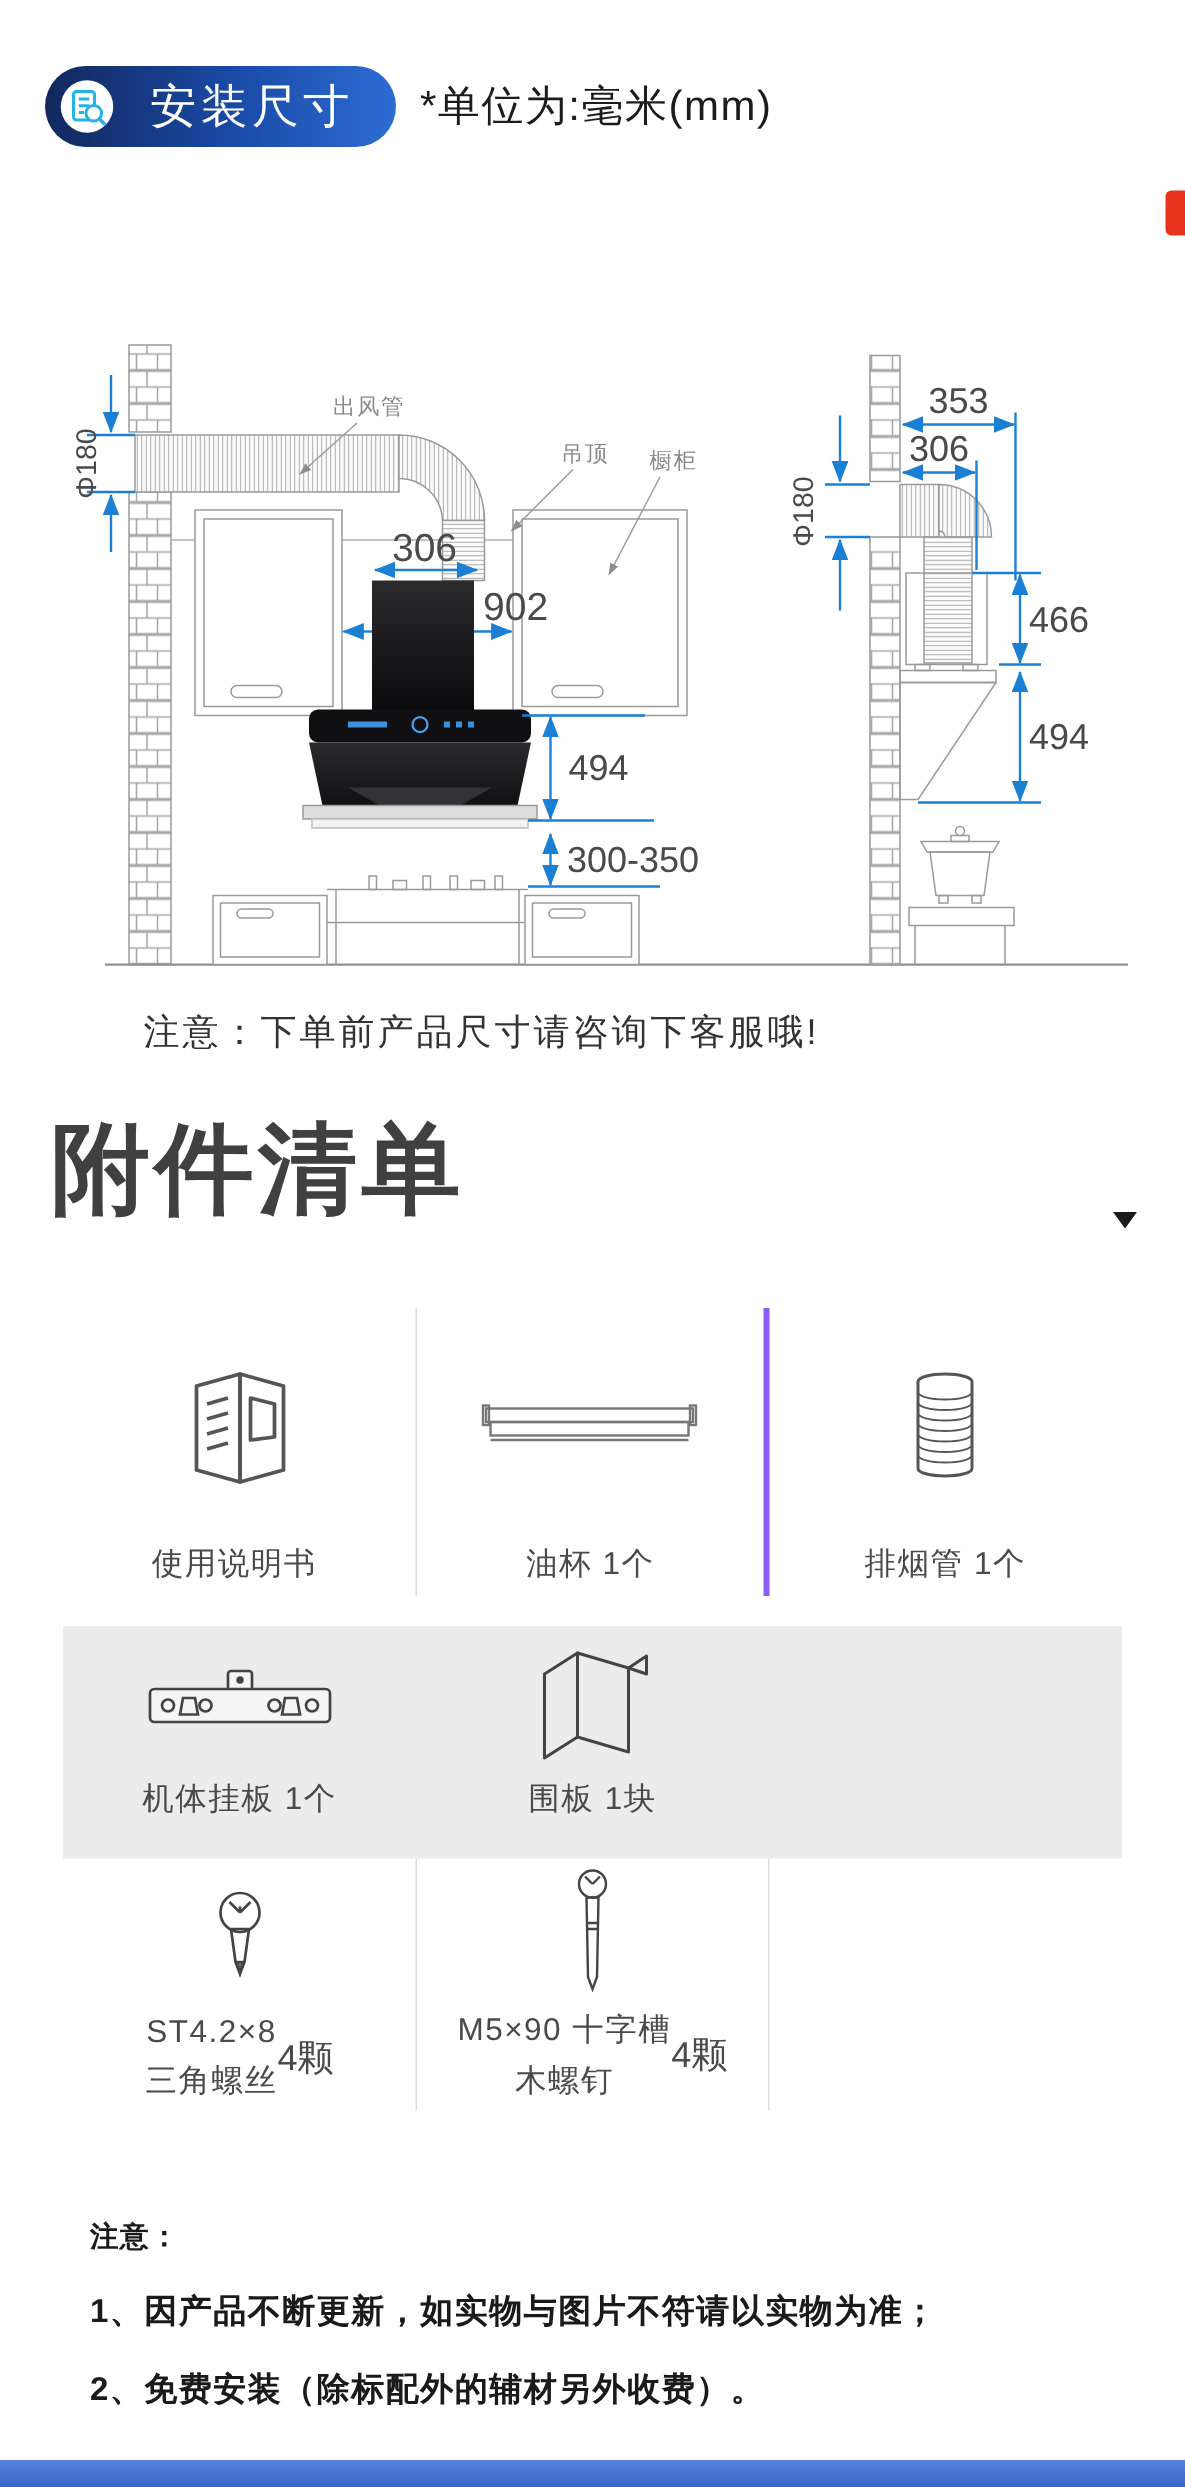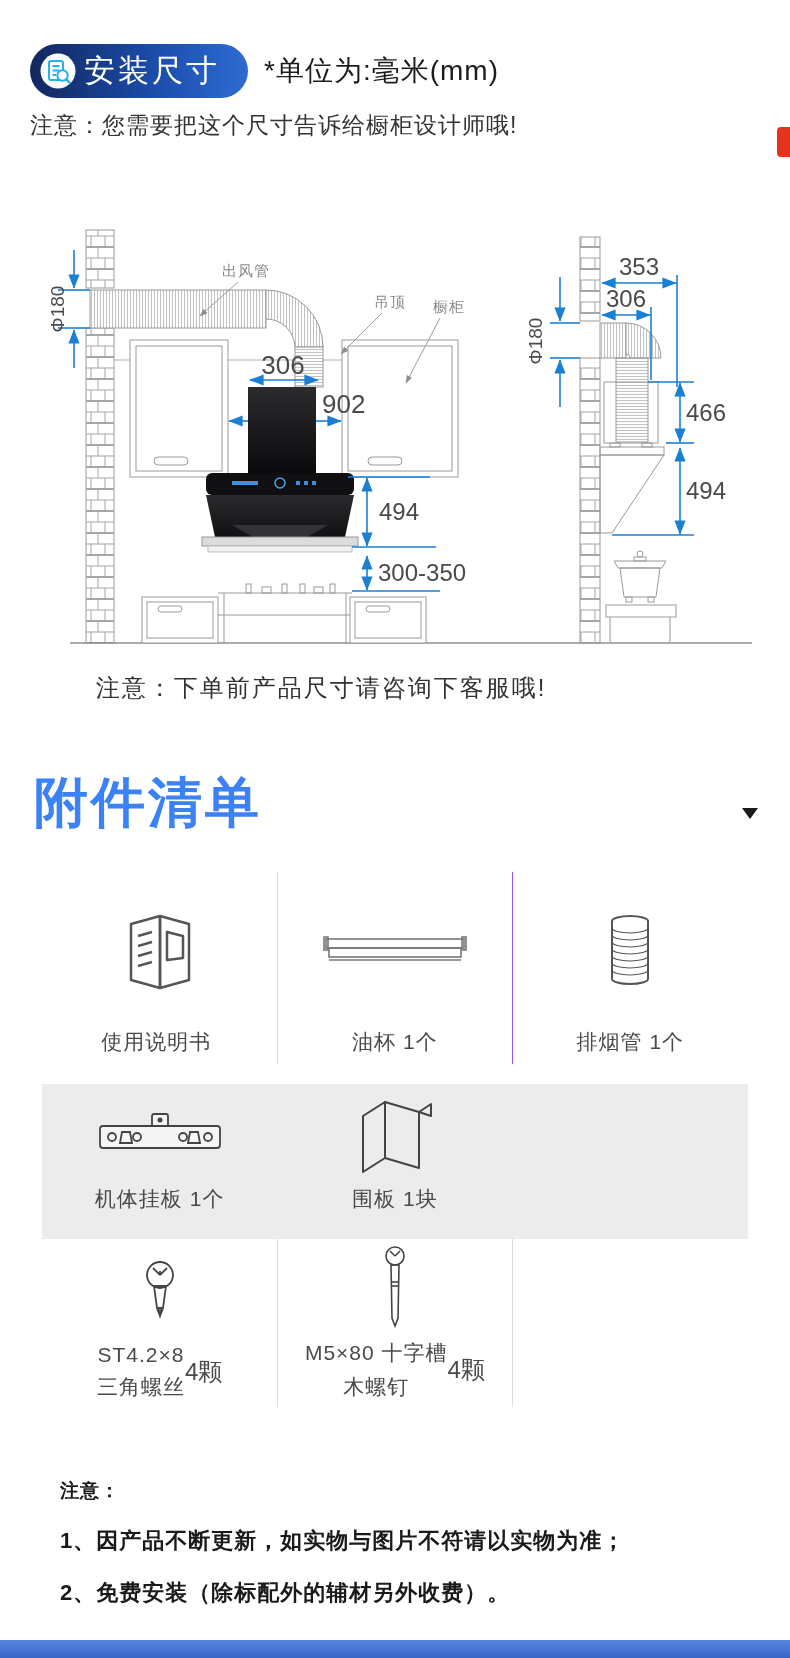--- a/index.html
+++ b/index.html
@@ -1,48 +1,48 @@
 <!DOCTYPE html>
 <html><head>
 <meta charset="utf-8">
 <style>
   html,body{margin:0;padding:0;background:#fff;}
   .page{position:relative;width:790px;height:1658px;background:#fff;overflow:hidden;
         font-family:"Liberation Sans","DejaVu Sans",sans-serif;color:#333;}
 
   
   .hdr{position:absolute;left:30px;top:44px;display:flex;align-items:center;}
-  .badge{display:inline-flex;align-items:center;gap:6px;
+  .badge{display:inline-flex;align-items:center;gap:22px;
          background:linear-gradient(90deg,#12285d 0%,#1a4ba8 55%,#2d6cd3 100%);
          border-radius:30px;padding:6px 28px 6px 8px;color:#fff;font-size:31px;
          letter-spacing:3px;font-weight:500;}
   .badge .ic{width:40px;height:40px;flex:0 0 auto;}
   .unit{font-size:28px;color:#1c1c1c;margin-left:16px;letter-spacing:1px;}
   .hnote{position:absolute;left:30px;top:110px;font-size:23px;color:#333;letter-spacing:1px;}
   .redtab{position:absolute;right:0;top:127px;width:13px;height:30px;background:#e8331c;
           border-radius:4px 0 0 4px;}
 
   
   .diag{position:absolute;left:0;top:225px;width:790px;height:425px;}
   .diag svg{display:block;}
   .dnote{position:absolute;left:0;top:672px;width:642px;text-align:center;
          font-size:24px;color:#333;letter-spacing:2px;}
 
   
-  .acc-title{position:absolute;left:34px;top:767px;font-size:54px;font-weight:900;
-             color:#3b82f6;letter-spacing:3px;}
+  .acc-title{position:absolute;left:34px;top:735px;font-size:66px;font-weight:900;
+             color:#404040;letter-spacing:3px;}
   .tri{position:absolute;right:32px;top:808px;width:0;height:0;
        border-left:8px solid transparent;border-right:8px solid transparent;
        border-top:11px solid #1a1a1a;cursor:pointer;}
   .grid{position:absolute;left:42px;top:872px;width:706px;}
   .row{display:flex;}
   .cell{width:235.3px;display:flex;flex-direction:column;align-items:center;
         justify-content:flex-end;box-sizing:border-box;}
   .r1 .cell{height:192px;padding-bottom:8px;}
-  .r1 .cell.mid{border-left:1px solid #ddd;border-right:1px solid #8b5cf6;}
+  .r1 .cell.mid{border-left:1px solid #ddd;border-right:4px solid #8b5cf6;}
   .gap{height:20px;}
   .rowgray{background:#ececec;margin-left:-0px;}
   .r2 .cell{height:155px;padding-bottom:26px;}
   .r3 .cell{height:168px;padding-bottom:6px;}
   .r3 .cell.mid{border-left:1px solid #ddd;border-right:1px solid #ddd;}
   .icn{flex:1;display:flex;align-items:center;justify-content:center;width:100%;}
   .lab{display:flex;align-items:center;justify-content:center;gap:7px;
        font-size:21px;color:#4a4a4a;letter-spacing:1px;}
   .lab3{display:flex;align-items:center;justify-content:center;color:#4a4a4a;text-align:right;}
   .lab3 .lines{display:flex;flex-direction:column;align-items:center;gap:6px;
@@ -75,21 +75,20 @@
         <line x1="14.5" y1="15" x2="21.5" y2="15" stroke="#23b2ea" stroke-width="2"></line>
         <line x1="14.5" y1="19.5" x2="21.5" y2="19.5" stroke="#23b2ea" stroke-width="2"></line>
         <line x1="14.5" y1="24" x2="18" y2="24" stroke="#23b2ea" stroke-width="2"></line>
         <circle cx="24.5" cy="24.5" r="5.2" fill="#fff" stroke="#23b2ea" stroke-width="2"></circle>
         <line x1="28.3" y1="28.3" x2="31.5" y2="31.5" stroke="#23b2ea" stroke-width="2.4" stroke-linecap="round"></line>
       </svg>
       <span>安装尺寸</span>
     </div>
     <span class="unit">*单位为:毫米(mm)</span>
   </div>
-  <div class="hnote">注意：您需要把这个尺寸告诉给橱柜设计师哦!</div>
   <div class="redtab"></div>
 
   <div class="diag">
   <svg width="790" height="425" viewBox="0 0 790 425">
     <defs>
       <pattern id="brick" width="28" height="22" patternUnits="userSpaceOnUse">
         <rect width="28" height="22" fill="#fff"></rect>
         <path d="M0,0.5 H28 M0,11 H28 M0,21.5 H28 M14,0 V11 M7,11 V22 M21,11 V22" stroke="#a6a6a6" stroke-width="1" fill="none"></path>
       </pattern>
       <pattern id="vh" width="3" height="8" patternUnits="userSpaceOnUse">
@@ -368,21 +367,21 @@
             <svg width="28" height="86" viewBox="0 0 28 86" fill="none" stroke="#444" stroke-width="1.6">
           <circle cx="14" cy="10" r="9"></circle>
           <path d="M14,10 L9,5 M14,10 L19,5"></path>
           <path d="M10,19 L18,19 L17,72 L14,80 L11,72 Z"></path>
           <line x1="10" y1="36" x2="18" y2="36"></line>
               <line x1="10" y1="40" x2="18" y2="40"></line>
         </svg>
           </div>
         <div class="lab3">
           <span class="lines">
-            <span>M5×80 十字槽</span>
+            <span>M5×90 十字槽</span>
             <span>木螺钉</span>
           </span>
           <span class="qty">4颗</span>
         </div>
       </div>
     </div>
   </div>
 
   <div class="fnotes">
     <div class="t">注意：</div>

